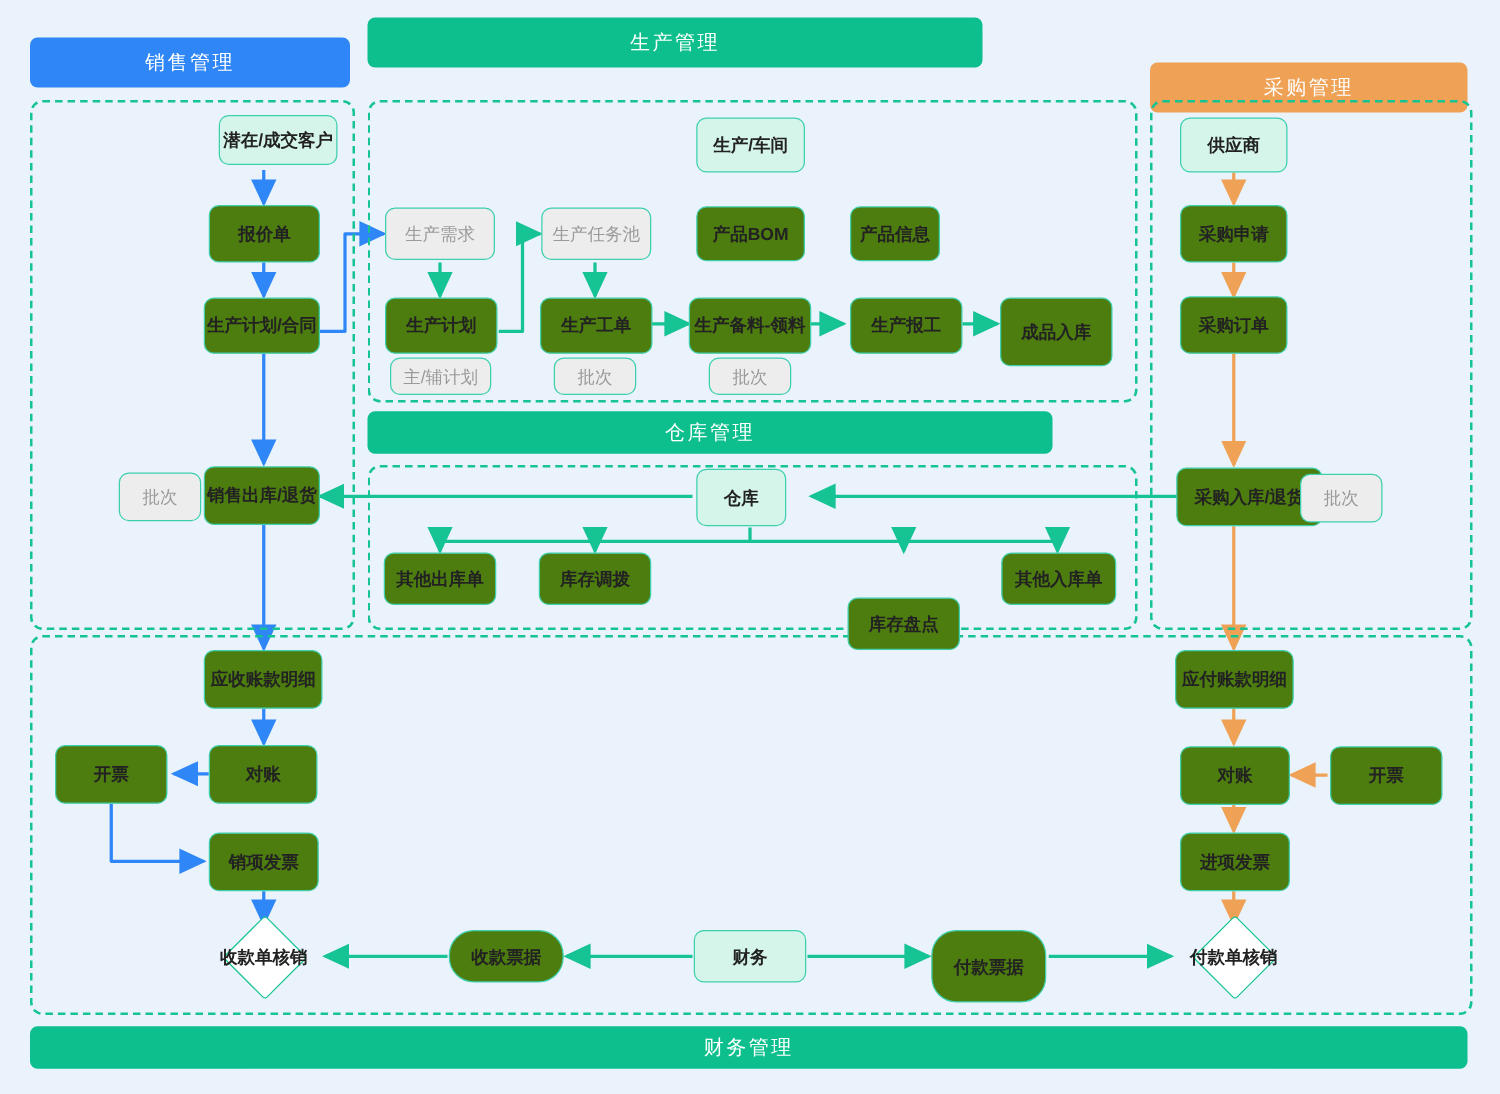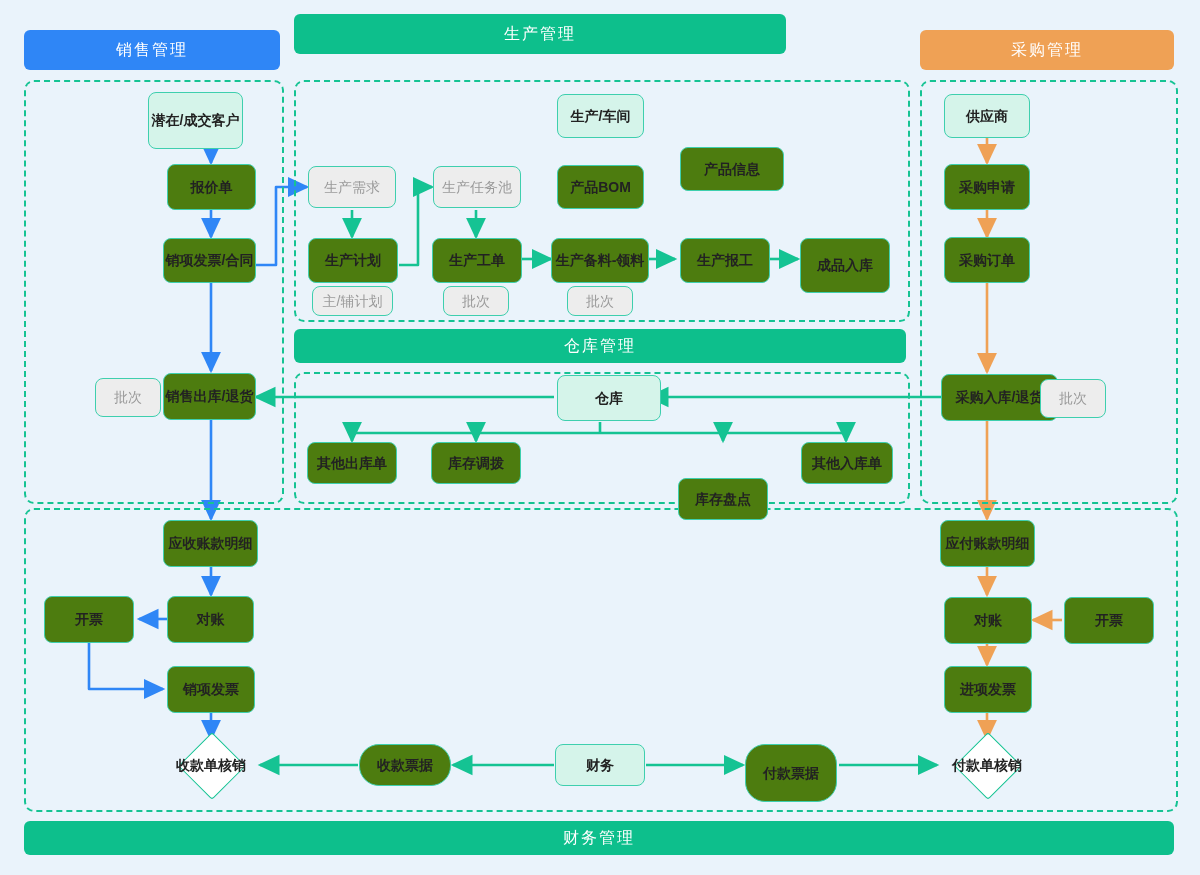--- a/index.html
+++ b/index.html
@@ -13,21 +13,21 @@
   svg.edges{position:absolute;left:0;top:0;width:1200px;height:875px;pointer-events:none;}
 
   
   .banner{
     position:absolute;border-radius:6px;
     display:flex;align-items:center;justify-content:center;
     color:#ffffff;font-size:16px;font-weight:normal;letter-spacing:2px;
   }
   .banner.sales{background:#2f86f6;}
   .banner.prod{background:#0dbf8c;}
-  .banner.purch{background:#efa155;}
+  .banner.purch{background:#efa155;margin-top:20px;}
   .banner.wh{background:#0dbf8c;}
   .banner.fin{background:#0dbf8c;}
 
   
   .group{
     position:absolute;
     border:2px dashed #15c393;
     border-radius:10px;
     background:transparent;
   }
@@ -132,56 +132,56 @@
       <path d="M554,765 L453,765" stroke="#15c393" marker-end="url(#ag)"></path>
       <path d="M358,765 L260,765" stroke="#15c393" marker-end="url(#ag)"></path>
       <path d="M646,765 L743,765" stroke="#15c393" marker-end="url(#ag)"></path>
       <path d="M839,765 L937,765" stroke="#15c393" marker-end="url(#ag)"></path>
     </g>
   </svg>
 
   <div class="banner sales" style="left:24px;top:30px;width:256px;height:40px;">销售管理</div>
   <div class="banner prod" style="left:294px;top:14px;width:492px;height:40px;">生产管理</div>
   <div class="banner purch" style="left:920px;top:30px;width:254px;height:40px;">采购管理</div>
-  <div class="banner wh" style="left:294px;top:329px;width:612px;height:34px;">仓库管理</div>
+  <div class="banner wh" style="left:294px;top:329px;width:548px;height:34px;">仓库管理</div>
   <div class="banner fin" style="left:24px;top:821px;width:1150px;height:34px;">财务管理</div>
 
   <div class="group" style="left:24px;top:80px;width:256px;height:420px;"></div>
   <div class="group" style="left:294px;top:80px;width:612px;height:238px;"></div>
   <div class="group" style="left:294px;top:372px;width:612px;height:128px;"></div>
   <div class="group" style="left:920px;top:80px;width:254px;height:420px;"></div>
   <div class="group" style="left:24px;top:508px;width:1150px;height:300px;"></div>
 
-  <div class="node entity" style="left:148px;top:92px;width:95px;height:57px;">潜在/成交客户</div>
+  <div class="node entity" style="left:175px;top:92px;width:95px;height:40px;">潜在/成交客户</div>
   <div class="node plain" style="left:167px;top:164px;width:89px;height:46px;">报价单</div>
-  <div class="node plain" style="left:163px;top:238px;width:93px;height:45px;">销项发票/合同</div>
+  <div class="node plain" style="left:163px;top:238px;width:93px;height:45px;">生产计划/合同</div>
   <div class="node muted" style="left:95px;top:378px;width:66px;height:39px;">批次</div>
   <div class="node plain" style="left:163px;top:373px;width:93px;height:47px;">销售出库/退货</div>
 
   <div class="node entity" style="left:557px;top:94px;width:87px;height:44px;">生产/车间</div>
   <div class="node muted" style="left:308px;top:166px;width:88px;height:42px;">生产需求</div>
   <div class="node muted" style="left:433px;top:166px;width:88px;height:42px;">生产任务池</div>
   <div class="node plain" style="left:557px;top:165px;width:87px;height:44px;">产品BOM</div>
-  <div class="node plain" style="left:680px;top:147px;width:104px;height:44px;">产品信息</div>
+  <div class="node plain" style="left:680px;top:165px;width:72px;height:44px;">产品信息</div>
   <div class="node plain" style="left:308px;top:238px;width:90px;height:45px;">生产计划</div>
   <div class="node muted" style="left:312px;top:286px;width:81px;height:30px;">主/辅计划</div>
   <div class="node plain" style="left:432px;top:238px;width:90px;height:45px;">生产工单</div>
   <div class="node muted" style="left:443px;top:286px;width:66px;height:30px;">批次</div>
   <div class="node plain" style="left:551px;top:238px;width:98px;height:45px;">生产备料-领料</div>
   <div class="node muted" style="left:567px;top:286px;width:66px;height:30px;">批次</div>
   <div class="node plain" style="left:680px;top:238px;width:90px;height:45px;">生产报工</div>
   <div class="node plain" style="left:800px;top:238px;width:90px;height:55px;">成品入库</div>
 
   <div class="node entity" style="left:944px;top:94px;width:86px;height:44px;">供应商</div>
   <div class="node plain" style="left:944px;top:164px;width:86px;height:46px;">采购申请</div>
   <div class="node plain" style="left:944px;top:237px;width:86px;height:46px;">采购订单</div>
   <div class="node plain" style="left:941px;top:374px;width:117px;height:47px;">采购入库/退货</div>
   <div class="node muted" style="left:1040px;top:379px;width:66px;height:39px;">批次</div>
 
-  <div class="node entity" style="left:557px;top:375px;width:104px;height:46px;">仓库</div>
+  <div class="node entity" style="left:557px;top:375px;width:72px;height:46px;">仓库</div>
   <div class="node plain" style="left:307px;top:442px;width:90px;height:42px;">其他出库单</div>
   <div class="node plain" style="left:431px;top:442px;width:90px;height:42px;">库存调拨</div>
   <div class="node plain" style="left:678px;top:442px;width:90px;height:42px;margin-top:36px;">库存盘点</div>
   <div class="node plain" style="left:801px;top:442px;width:92px;height:42px;">其他入库单</div>
 
   <div class="node plain" style="left:163px;top:520px;width:95px;height:47px;">应收账款明细</div>
   <div class="node plain" style="left:167px;top:596px;width:87px;height:47px;">对账</div>
   <div class="node plain" style="left:44px;top:596px;width:90px;height:47px;">开票</div>
   <div class="node plain" style="left:167px;top:666px;width:88px;height:47px;">销项发票</div>
 

